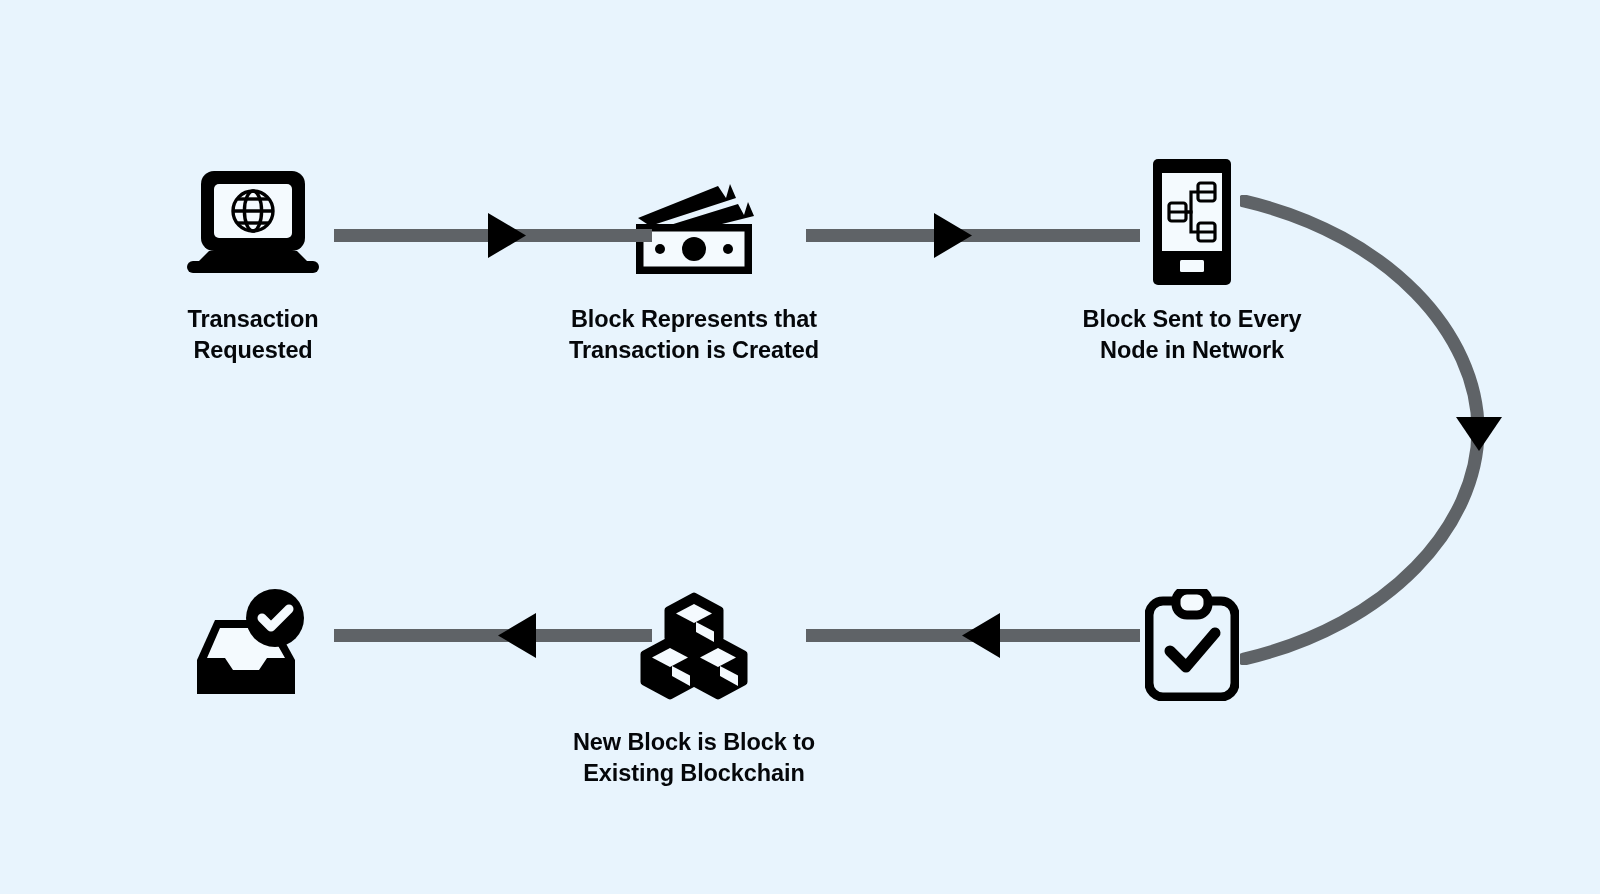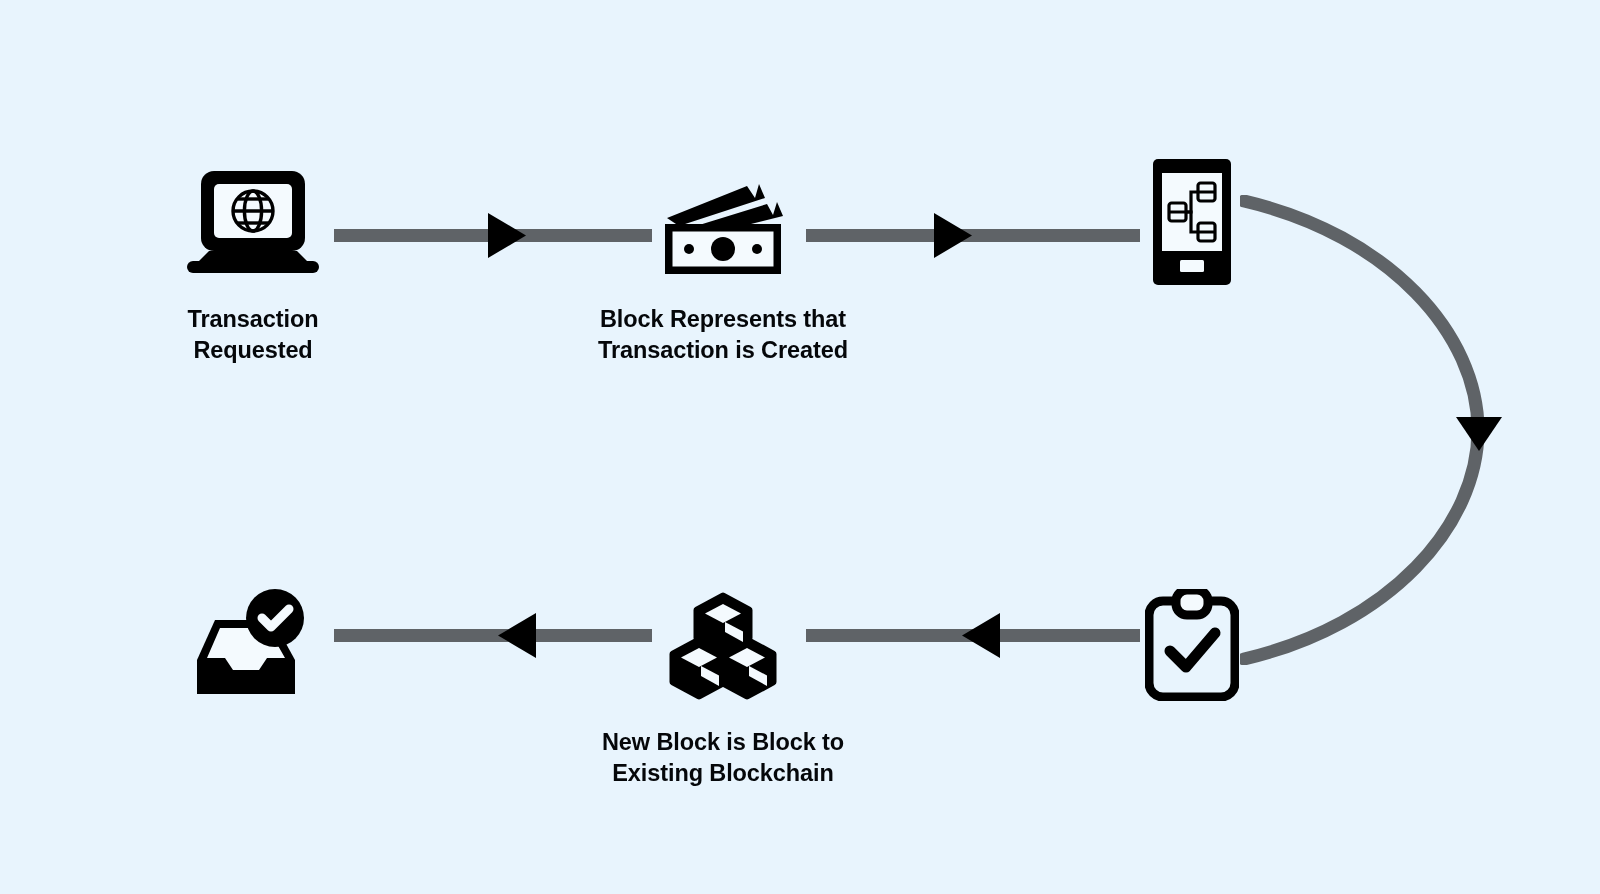--- a/index.html
+++ b/index.html
@@ -33,21 +33,21 @@
     margin-top: 22px;
     font-size: 23.5px;
     font-weight: 700;
     line-height: 1.33;
     color: #05070a;
     letter-spacing: -0.1px;
     white-space: pre-line;
   }
   
   .col-1 { left: 83px; }
-  .col-2 { left: 553px; }
+  .col-2 { left: 524px; }
   .col-3 { left: 1022px; }
   .row-top  { top: 162px; }
   .row-bot  { top: 585px; }
 
   .arrow {
     position: absolute;
     height: 60px;
   }
   .arrow svg { display: block; }
 
@@ -116,20 +116,22 @@
           <rect x="45" y="64" width="17" height="18" rx="2.6" ry="2.6"></rect>
         </g>
         <g stroke="#000" stroke-width="3">
           <line x1="16" y1="53" x2="33" y2="53"></line>
           <line x1="45" y1="33" x2="62" y2="33"></line>
           <line x1="45" y1="73" x2="62" y2="73"></line>
         </g>
         <rect x="27" y="101" width="24" height="12" rx="1.5" ry="1.5" fill="#f4fafe"></rect>
       </svg>
     </div>
+    <div class="node-label">Block Sent to Every
+Node in Network</div>
   </div>
 
   <div class="node col-3 row-bot">
     <div class="node-icon">
       <svg width="94" height="112" viewBox="0 0 94 112" aria-hidden="true">
         <rect x="4" y="12" width="86" height="96" rx="14" ry="14" fill="none" stroke="#000" stroke-width="9"></rect>
         <rect x="31" y="1" width="32" height="25" rx="11" ry="11" fill="#f4fafe" stroke="#000" stroke-width="9"></rect>
         <path d="M25 62 L41 78 L70 44" fill="none" stroke="#000" stroke-width="11" stroke-linecap="round" stroke-linejoin="round"></path>
       </svg>
     </div>

